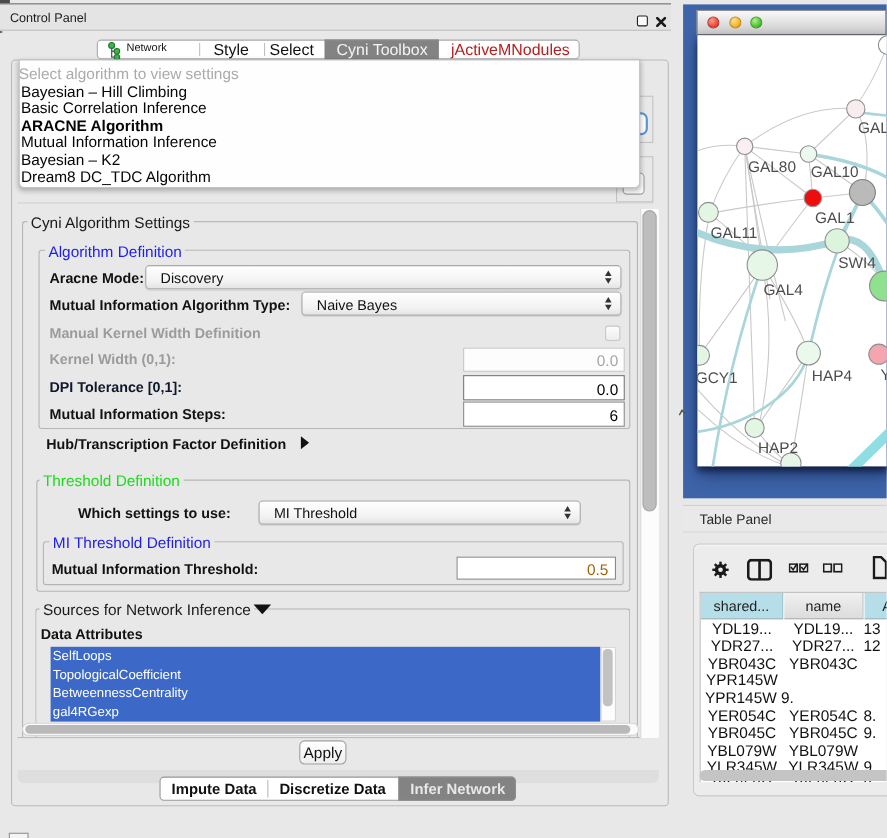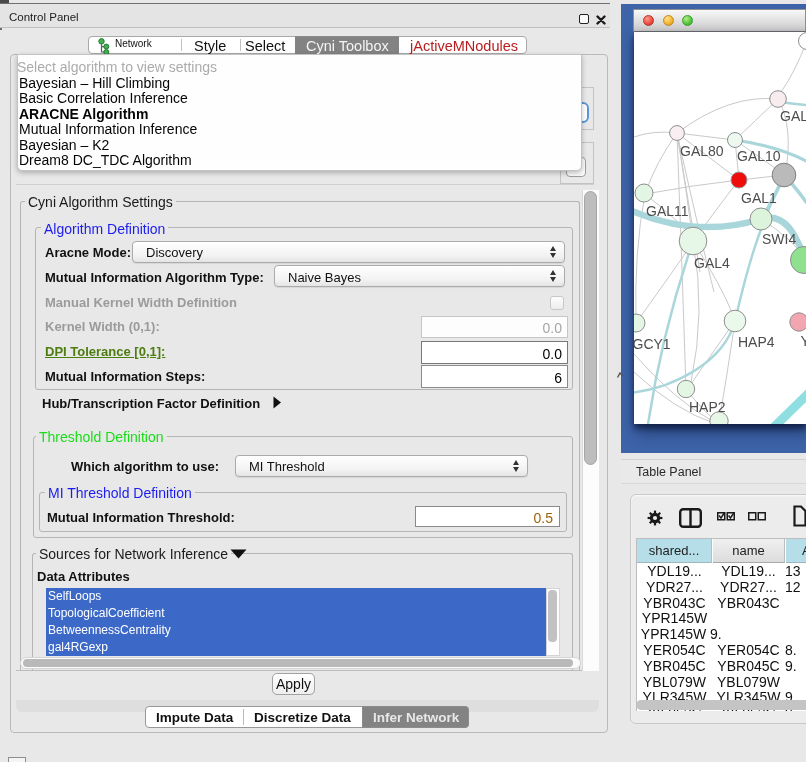--- a/index.html
+++ b/index.html
@@ -72,35 +72,35 @@
 <div class="abs" style="left:45px;top:270px;font-size:13px;font-weight:bold;color:#111;">Mutual Information Algorithm Type:</div>
 <div class="abs combo" style="left:274px;top:265px;width:291px;height:22px;"></div>
 <div class="abs" style="left:288px;top:270px;font-size:13px;color:#111;">Naive Bayes</div>
 
 <div class="abs" style="left:45px;top:295px;font-size:13px;font-weight:bold;color:#9b9b9b;">Manual Kernel Width Definition</div>
 <div class="abs" style="left:550px;top:296px;width:14px;height:14px;border:1px solid #c8c8c8;border-radius:3px;background:linear-gradient(#fdfdfd,#ededed);"></div>
 
 <div class="abs" style="left:45px;top:319px;font-size:13px;font-weight:bold;color:#9b9b9b;">Kernel Width (0,1):</div>
 <div class="abs" style="left:421px;top:316px;width:147px;height:22px;border:1px solid #c6c6c6;background:#fdfdfd;font-size:14px;color:#a6a6a6;text-align:right;padding:3px 5px 0 0;">0.0</div>
 
-<div class="abs" style="left:45px;top:344px;font-size:13px;font-weight:bold;color:#4d7c0f;text-decoration:underline;">DPI Tolerance [0,1]:</div>
+<div class="abs" style="left:45px;top:344px;font-size:13px;font-weight:bold;color:#0f172a;">DPI Tolerance [0,1]:</div>
 <div class="abs" style="left:421px;top:341px;width:147px;height:23px;border:1px solid #787878;background:#fff;font-size:14px;color:#000;text-align:right;padding:4px 5px 0 0;">0.0</div>
 
 <div class="abs" style="left:45px;top:369px;font-size:13px;font-weight:bold;color:#111;">Mutual Information Steps:</div>
 <div class="abs" style="left:421px;top:365px;width:147px;height:23px;border:1px solid #8a8a8a;background:#fff;font-size:14px;color:#000;text-align:right;padding:4px 5px 0 0;">6</div>
 
 <div class="abs" style="left:42px;top:396px;font-size:13px;font-weight:bold;color:#111;">Hub/Transcription Factor Definition</div>
 <svg class="abs" style="left:272px;top:396px;" width="10" height="13" viewBox="0 0 10 13">
  <path d="M1.5 0.5 L9 6.5 L1.5 12.5 Z" fill="#111"></path>
 </svg>
 
 <div class="abs" style="left:33px;top:436px;width:540px;height:102px;border:1px solid #b5b5b5;border-radius:3px;"></div>
 <div class="abs" style="left:36px;top:429px;background:#e8e8e8;padding:0 3px;font-size:14px;color:#18dd18;">Threshold Definition</div>
 
-<div class="abs" style="left:71px;top:459px;font-size:13px;font-weight:bold;color:#111;">Which algorithm to use:</div>
+<div class="abs" style="left:71px;top:459px;font-size:13px;font-weight:bold;color:#111;">Which settings to use:</div>
 <div class="abs combo" style="left:235px;top:455px;width:293px;height:22px;"></div>
 <div class="abs" style="left:249px;top:459px;font-size:13px;color:#111;">MI Threshold</div>
 
 <div class="abs" style="left:39px;top:492px;width:528px;height:40px;border:1px solid #b5b5b5;border-radius:3px;"></div>
 <div class="abs" style="left:45px;top:485px;background:#e8e8e8;padding:0 3px;font-size:14px;color:#1c1cf0;">MI Threshold Definition</div>
 
 <div class="abs" style="left:47px;top:510px;font-size:13px;font-weight:bold;color:#111;">Mutual Information Threshold:</div>
 <div class="abs" style="left:415px;top:506px;width:145px;height:21px;border:1px solid #8a8a8a;background:#fff;font-size:14px;color:#a16207;text-align:right;padding:3px 6px 0 0;">0.5</div>
 
 <div class="abs" style="left:32px;top:553px;width:541px;height:118px;border:1px solid #b5b5b5;border-top:1px solid #b5b5b5;border-radius:3px 3px 0 0;border-bottom:none;"></div>

